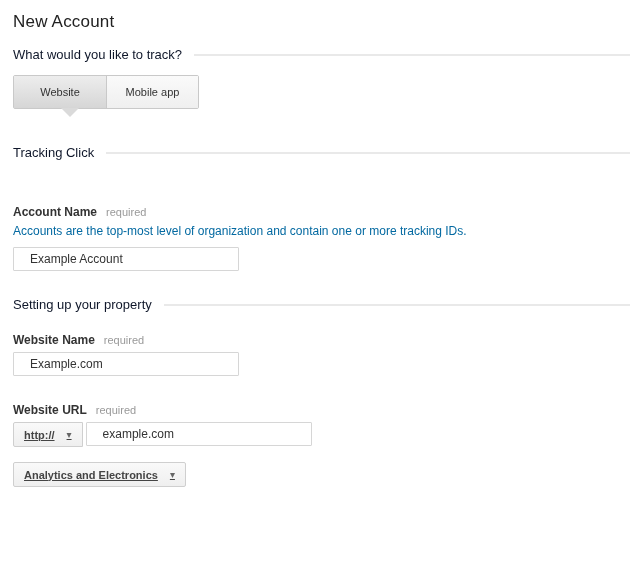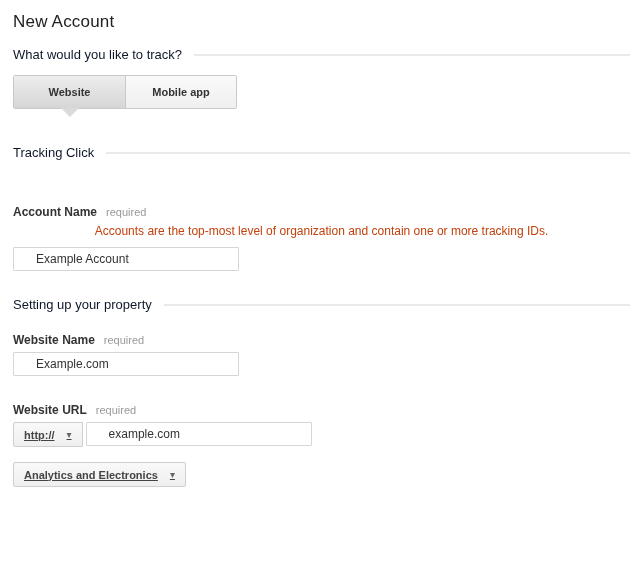--- a/index.html
+++ b/index.html
@@ -25,22 +25,22 @@
     margin-left: 12px; margin-right: 0;
   }
   
   .tabs-wrap { margin-top: 13px; margin-bottom: 36px; position: relative; }
   .tabs {
     display: inline-flex;
     border: 1px solid #c9c9c9; border-radius: 2px;
     overflow: visible;
   }
   .tab {
-    width: 111px; height: 32px; line-height: 32px;
-    text-align: center; font-size: 11px; font-weight: 700; color: #333;
+    width: 92px; height: 32px; line-height: 32px;
+    text-align: center; font-size: 11px; font-weight: 400; color: #333;
     background: linear-gradient(#fafafa, #efefef);
     cursor: pointer; position: relative;
   }
   .tab + .tab { border-left: 1px solid #c9c9c9; }
   .tab.selected {
     background: linear-gradient(#ededed, #d6d6d6);
   }
   .tab.selected::after {
     content: ""; position: absolute; left: 47px; bottom: -9px;
     width: 0; height: 0;
@@ -52,27 +52,27 @@
   .body-text {
     font-size: 13px; color: #444; line-height: 21px;
     margin: 11px 0 0 0; max-width: 616px;
   }
   .body-text em { font-style: italic; }
   .gap-lg { height: 26px; }
   
   .field-label-row { display: flex; align-items: center; margin: 8px 0 5px 0; }
   .field-label { font-size: 12px; font-weight: 700; color: #333; }
   .required-tag { font-size: 11px; color: #999; margin-left: 9px; font-weight: 400; }
-  .help-text { font-size: 12px; color: #c2410c; margin: 0 0 9px 0; text-align: center; }
+  .help-text { font-size: 12px; color: #0369a1; margin: 0 0 9px 0; }
   
   .text-input {
     width: 226px; height: 24px;
     border: 1px solid #d6d6d6; border-radius: 1px;
     font-family: "Liberation Sans", sans-serif;
-    font-size: 12px; color: #333; padding: 0 22px;
+    font-size: 12px; color: #333; padding: 0 16px;
     background: #fff; outline: none;
   }
   .url-row { display: flex; align-items: stretch; }
   
   .dropdown-btn {
     display: inline-flex; align-items: center;
     height: 25px; padding: 0 10px;
     background: linear-gradient(#f9f9f9, #efefef);
     border: 1px solid #cfcfcf; border-radius: 2px;
     font-size: 11px; font-weight: 700; color: #444;

